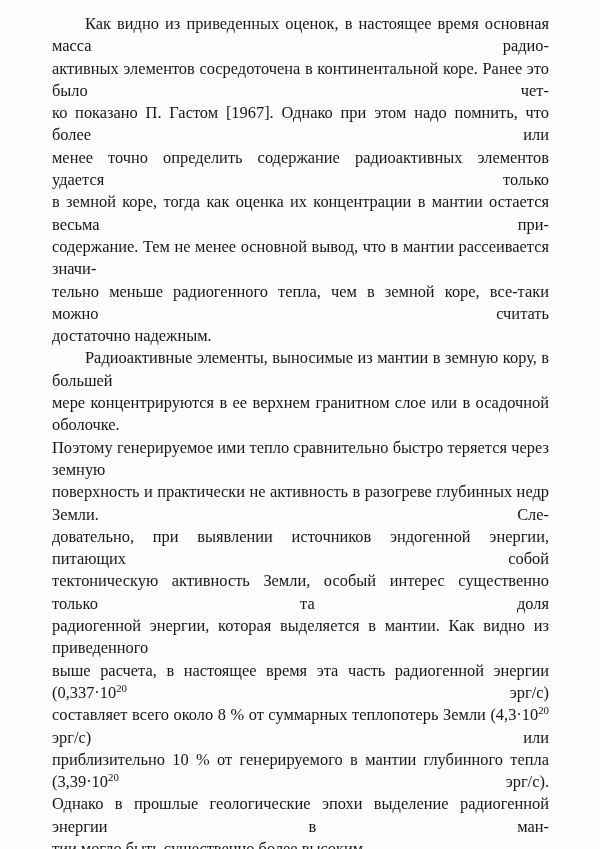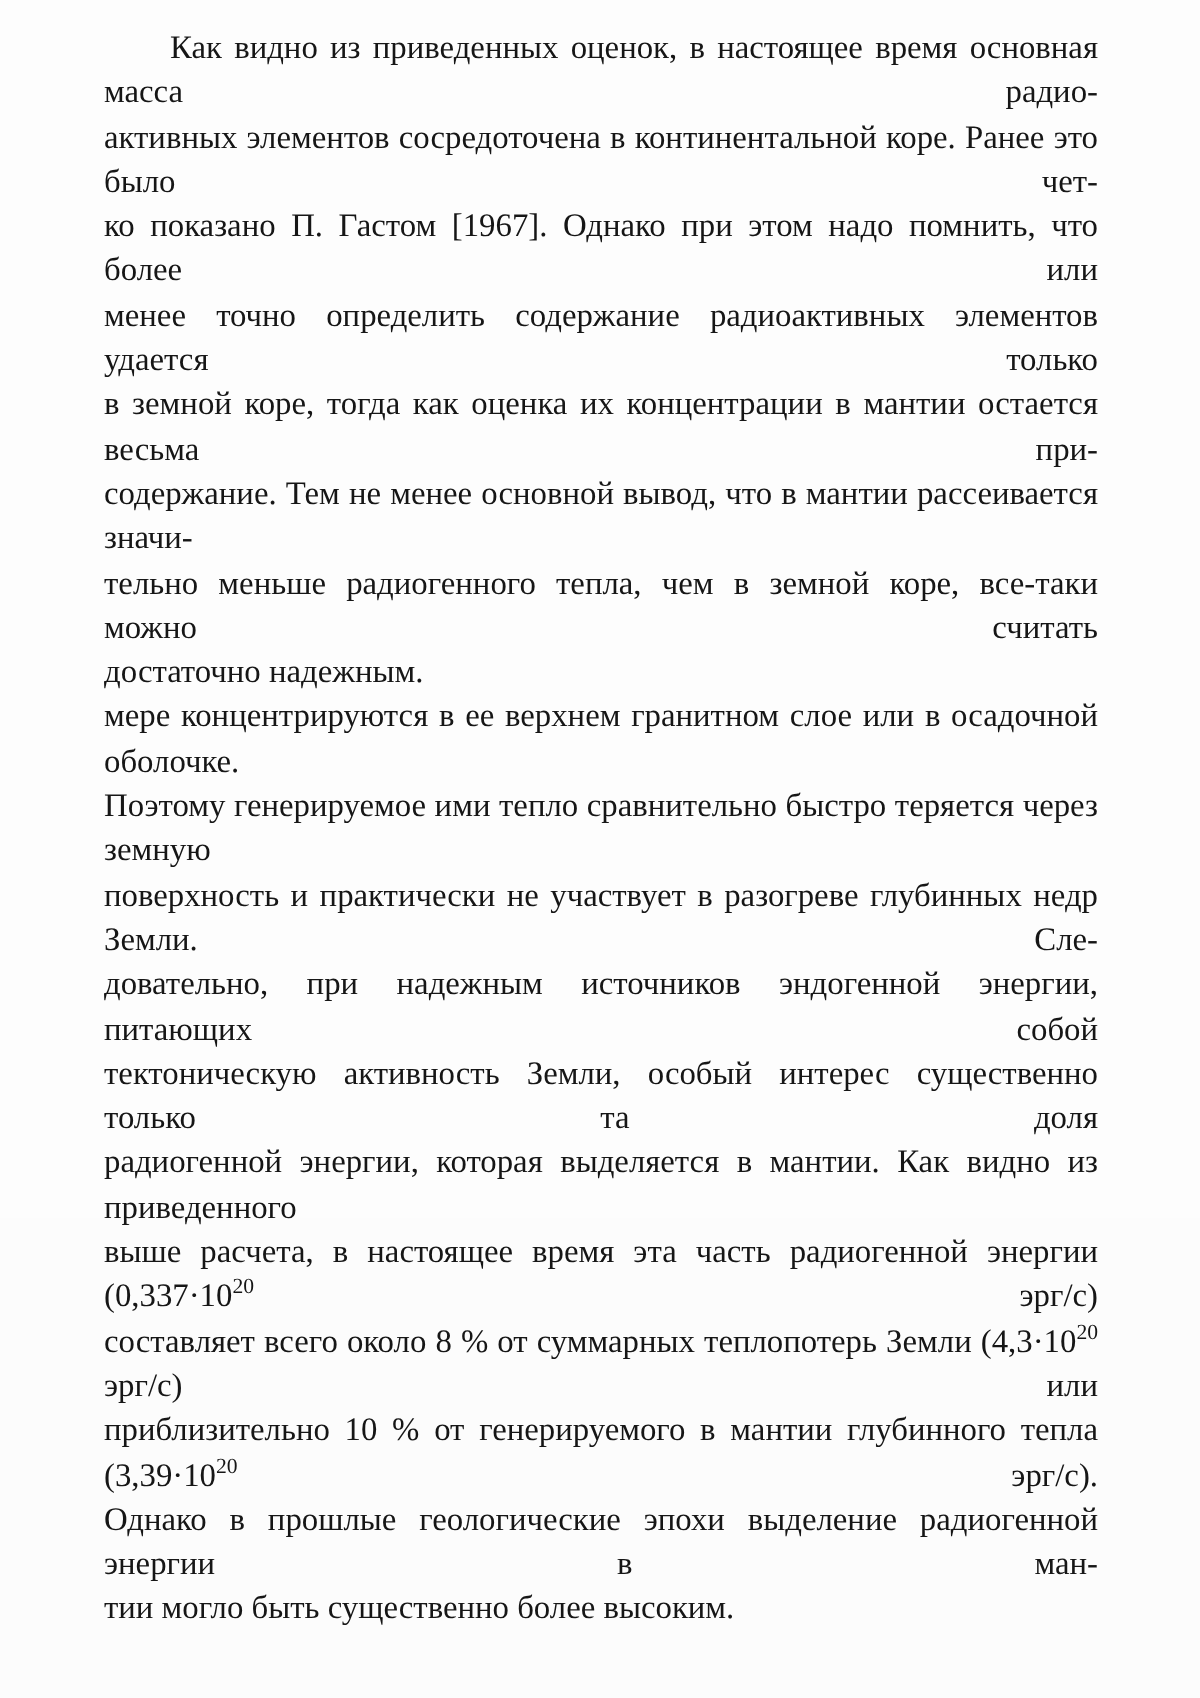--- a/index.html
+++ b/index.html
@@ -45,24 +45,25 @@
         <div class="line first">Как видно из приведенных оценок, в настоящее время основная масса радио-</div>
         <div class="line">активных элементов сосредоточена в континентальной коре. Ранее это было чет-</div>
         <div class="line">ко показано П. Гастом [1967]. Однако при этом надо помнить, что более или</div>
         <div class="line">менее точно определить содержание радиоактивных элементов удается только</div>
         <div class="line">в земной коре, тогда как оценка их концентрации в мантии остается весьма при-</div>
         <div class="line">содержание. Тем не менее основной вывод, что в мантии рассеивается значи-</div>
         <div class="line">тельно меньше радиогенного тепла, чем в земной коре, все-таки можно считать</div>
         <div class="line last">достаточно надежным.</div>
       </div>
       <div class="para">
+        <div class="line first">Радиоактивные элементы, выносимые из мантии в земную кору, в большей</div>
         <div class="line">мере концентрируются в ее верхнем гранитном слое или в осадочной оболочке.</div>
         <div class="line">Поэтому генерируемое ими тепло сравнительно быстро теряется через земную</div>
-        <div class="line">поверхность и практически не участвует в разогреве глубинных недр Земли. Сле-</div>
-        <div class="line">довательно, при надежным источников эндогенной энергии, питающих собой</div>
+        <div class="line">поверхность и практически не активность в разогреве глубинных недр Земли. Сле-</div>
+        <div class="line">довательно, при выявлении источников эндогенной энергии, питающих собой</div>
         <div class="line">тектоническую активность Земли, особый интерес существенно только та доля</div>
         <div class="line">радиогенной энергии, которая выделяется в мантии. Как видно из приведенного</div>
         <div class="line">выше расчета, в настоящее время эта часть радиогенной энергии (0,337·10<sup>20</sup> эрг/с)</div>
         <div class="line">составляет всего около 8 % от суммарных теплопотерь Земли (4,3·10<sup>20</sup> эрг/с) или</div>
         <div class="line">приблизительно 10 % от генерируемого в мантии глубинного тепла (3,39·10<sup>20</sup> эрг/с).</div>
         <div class="line">Однако в прошлые геологические эпохи выделение радиогенной энергии в ман-</div>
         <div class="line last">тии могло быть существенно более высоким.</div>
       </div>
     </main>
 </div>

